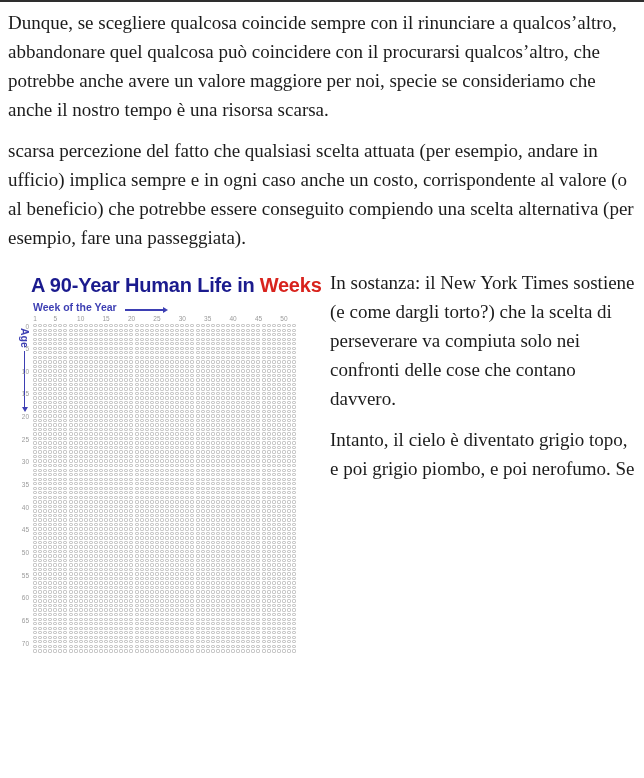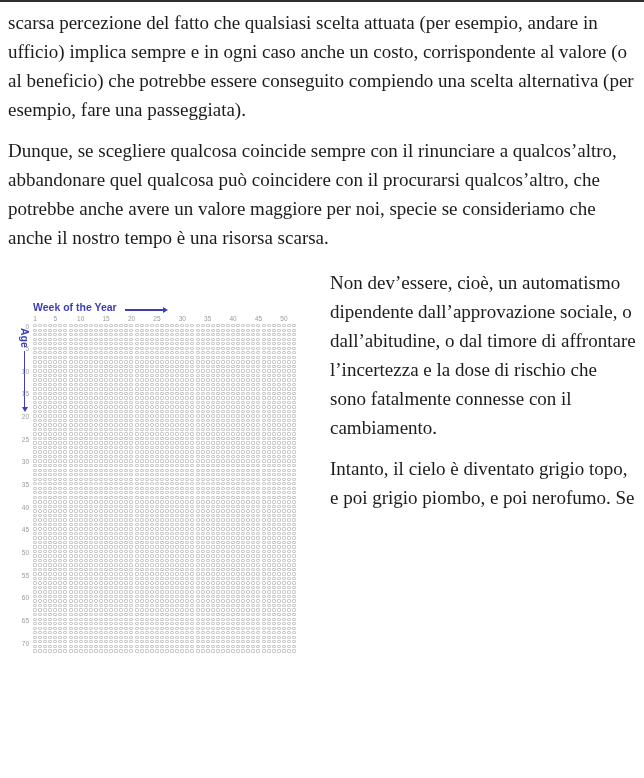--- a/index.html
+++ b/index.html
@@ -44,27 +44,30 @@
              vertical-align:top;}
   
   .aside{width:306px;padding-top:4px;}
 </style>
 </head>
 <body>
 
 <div class="top-rule"></div>
 
 <div class="content">
+  <p>Dunque, se scegliere qualcosa coincide sempre con il rinunciare a qualcos’altro, abbandonare quel qualcosa può coincidere con il procurarsi qualcos’altro, che potrebbe anche avere un valore maggiore per noi, specie se consideriamo che anche il nostro tempo è una risorsa scarsa.</p>
   <p>scarsa percezione del fatto che qualsiasi scelta attuata (per esempio, andare in ufficio) implica sempre e in ogni caso anche un costo, corrispondente al valore (o al beneficio) che potrebbe essere conseguito compiendo una scelta alternativa (per esempio, fare una passeggiata).</p>
-  <p>Dunque, se scegliere qualcosa coincide sempre con il rinunciare a qualcos’altro, abbandonare quel qualcosa può coincidere con il procurarsi qualcos’altro, che potrebbe anche avere un valore maggiore per noi, specie se consideriamo che anche il nostro tempo è una risorsa scarsa.</p>
 </div>
 
 <div class="bottom">
 
   <div class="fig">
+    <div class="fig-title">
+      <span class="t-main">A 90-Year Human Life in</span><span class="t-accent">Weeks</span>
+    </div>
 
     <div class="week-axis">
       <span>Week of the Year</span>
       <span class="harrow">
         <span class="hline"></span>
         <span class="hhead"></span>
       </span>
     </div>
 
     <div class="age-axis">
@@ -174,17 +177,17 @@
         <div class="week-row"><span class="week-cell"></span><span class="week-cell"></span><span class="week-cell"></span><span class="week-cell"></span><span class="week-cell"></span><span class="week-cell"></span><span class="week-cell"></span><span class="week-cell"></span><span class="week-cell"></span><span class="week-cell"></span><span class="week-cell"></span><span class="week-cell"></span><span class="week-cell"></span><span class="week-cell"></span><span class="week-cell"></span><span class="week-cell"></span><span class="week-cell"></span><span class="week-cell"></span><span class="week-cell"></span><span class="week-cell"></span><span class="week-cell"></span><span class="week-cell"></span><span class="week-cell"></span><span class="week-cell"></span><span class="week-cell"></span><span class="week-cell"></span><span class="week-cell"></span><span class="week-cell"></span><span class="week-cell"></span><span class="week-cell"></span><span class="week-cell"></span><span class="week-cell"></span><span class="week-cell"></span><span class="week-cell"></span><span class="week-cell"></span><span class="week-cell"></span><span class="week-cell"></span><span class="week-cell"></span><span class="week-cell"></span><span class="week-cell"></span><span class="week-cell"></span><span class="week-cell"></span><span class="week-cell"></span><span class="week-cell"></span><span class="week-cell"></span><span class="week-cell"></span><span class="week-cell"></span><span class="week-cell"></span><span class="week-cell"></span><span class="week-cell"></span><span class="week-cell"></span><span class="week-cell"></span></div>
         <div class="week-row"><span class="week-cell"></span><span class="week-cell"></span><span class="week-cell"></span><span class="week-cell"></span><span class="week-cell"></span><span class="week-cell"></span><span class="week-cell"></span><span class="week-cell"></span><span class="week-cell"></span><span class="week-cell"></span><span class="week-cell"></span><span class="week-cell"></span><span class="week-cell"></span><span class="week-cell"></span><span class="week-cell"></span><span class="week-cell"></span><span class="week-cell"></span><span class="week-cell"></span><span class="week-cell"></span><span class="week-cell"></span><span class="week-cell"></span><span class="week-cell"></span><span class="week-cell"></span><span class="week-cell"></span><span class="week-cell"></span><span class="week-cell"></span><span class="week-cell"></span><span class="week-cell"></span><span class="week-cell"></span><span class="week-cell"></span><span class="week-cell"></span><span class="week-cell"></span><span class="week-cell"></span><span class="week-cell"></span><span class="week-cell"></span><span class="week-cell"></span><span class="week-cell"></span><span class="week-cell"></span><span class="week-cell"></span><span class="week-cell"></span><span class="week-cell"></span><span class="week-cell"></span><span class="week-cell"></span><span class="week-cell"></span><span class="week-cell"></span><span class="week-cell"></span><span class="week-cell"></span><span class="week-cell"></span><span class="week-cell"></span><span class="week-cell"></span><span class="week-cell"></span><span class="week-cell"></span></div>
         <div class="week-row"><span class="week-cell"></span><span class="week-cell"></span><span class="week-cell"></span><span class="week-cell"></span><span class="week-cell"></span><span class="week-cell"></span><span class="week-cell"></span><span class="week-cell"></span><span class="week-cell"></span><span class="week-cell"></span><span class="week-cell"></span><span class="week-cell"></span><span class="week-cell"></span><span class="week-cell"></span><span class="week-cell"></span><span class="week-cell"></span><span class="week-cell"></span><span class="week-cell"></span><span class="week-cell"></span><span class="week-cell"></span><span class="week-cell"></span><span class="week-cell"></span><span class="week-cell"></span><span class="week-cell"></span><span class="week-cell"></span><span class="week-cell"></span><span class="week-cell"></span><span class="week-cell"></span><span class="week-cell"></span><span class="week-cell"></span><span class="week-cell"></span><span class="week-cell"></span><span class="week-cell"></span><span class="week-cell"></span><span class="week-cell"></span><span class="week-cell"></span><span class="week-cell"></span><span class="week-cell"></span><span class="week-cell"></span><span class="week-cell"></span><span class="week-cell"></span><span class="week-cell"></span><span class="week-cell"></span><span class="week-cell"></span><span class="week-cell"></span><span class="week-cell"></span><span class="week-cell"></span><span class="week-cell"></span><span class="week-cell"></span><span class="week-cell"></span><span class="week-cell"></span><span class="week-cell"></span></div>
         <div class="week-row"><span class="week-cell"></span><span class="week-cell"></span><span class="week-cell"></span><span class="week-cell"></span><span class="week-cell"></span><span class="week-cell"></span><span class="week-cell"></span><span class="week-cell"></span><span class="week-cell"></span><span class="week-cell"></span><span class="week-cell"></span><span class="week-cell"></span><span class="week-cell"></span><span class="week-cell"></span><span class="week-cell"></span><span class="week-cell"></span><span class="week-cell"></span><span class="week-cell"></span><span class="week-cell"></span><span class="week-cell"></span><span class="week-cell"></span><span class="week-cell"></span><span class="week-cell"></span><span class="week-cell"></span><span class="week-cell"></span><span class="week-cell"></span><span class="week-cell"></span><span class="week-cell"></span><span class="week-cell"></span><span class="week-cell"></span><span class="week-cell"></span><span class="week-cell"></span><span class="week-cell"></span><span class="week-cell"></span><span class="week-cell"></span><span class="week-cell"></span><span class="week-cell"></span><span class="week-cell"></span><span class="week-cell"></span><span class="week-cell"></span><span class="week-cell"></span><span class="week-cell"></span><span class="week-cell"></span><span class="week-cell"></span><span class="week-cell"></span><span class="week-cell"></span><span class="week-cell"></span><span class="week-cell"></span><span class="week-cell"></span><span class="week-cell"></span><span class="week-cell"></span><span class="week-cell"></span></div>
         <div class="week-row"><span class="week-cell"></span><span class="week-cell"></span><span class="week-cell"></span><span class="week-cell"></span><span class="week-cell"></span><span class="week-cell"></span><span class="week-cell"></span><span class="week-cell"></span><span class="week-cell"></span><span class="week-cell"></span><span class="week-cell"></span><span class="week-cell"></span><span class="week-cell"></span><span class="week-cell"></span><span class="week-cell"></span><span class="week-cell"></span><span class="week-cell"></span><span class="week-cell"></span><span class="week-cell"></span><span class="week-cell"></span><span class="week-cell"></span><span class="week-cell"></span><span class="week-cell"></span><span class="week-cell"></span><span class="week-cell"></span><span class="week-cell"></span><span class="week-cell"></span><span class="week-cell"></span><span class="week-cell"></span><span class="week-cell"></span><span class="week-cell"></span><span class="week-cell"></span><span class="week-cell"></span><span class="week-cell"></span><span class="week-cell"></span><span class="week-cell"></span><span class="week-cell"></span><span class="week-cell"></span><span class="week-cell"></span><span class="week-cell"></span><span class="week-cell"></span><span class="week-cell"></span><span class="week-cell"></span><span class="week-cell"></span><span class="week-cell"></span><span class="week-cell"></span><span class="week-cell"></span><span class="week-cell"></span><span class="week-cell"></span><span class="week-cell"></span><span class="week-cell"></span><span class="week-cell"></span></div>
         <div class="week-row"><span class="week-cell"></span><span class="week-cell"></span><span class="week-cell"></span><span class="week-cell"></span><span class="week-cell"></span><span class="week-cell"></span><span class="week-cell"></span><span class="week-cell"></span><span class="week-cell"></span><span class="week-cell"></span><span class="week-cell"></span><span class="week-cell"></span><span class="week-cell"></span><span class="week-cell"></span><span class="week-cell"></span><span class="week-cell"></span><span class="week-cell"></span><span class="week-cell"></span><span class="week-cell"></span><span class="week-cell"></span><span class="week-cell"></span><span class="week-cell"></span><span class="week-cell"></span><span class="week-cell"></span><span class="week-cell"></span><span class="week-cell"></span><span class="week-cell"></span><span class="week-cell"></span><span class="week-cell"></span><span class="week-cell"></span><span class="week-cell"></span><span class="week-cell"></span><span class="week-cell"></span><span class="week-cell"></span><span class="week-cell"></span><span class="week-cell"></span><span class="week-cell"></span><span class="week-cell"></span><span class="week-cell"></span><span class="week-cell"></span><span class="week-cell"></span><span class="week-cell"></span><span class="week-cell"></span><span class="week-cell"></span><span class="week-cell"></span><span class="week-cell"></span><span class="week-cell"></span><span class="week-cell"></span><span class="week-cell"></span><span class="week-cell"></span><span class="week-cell"></span><span class="week-cell"></span></div>
       </div>
   </div>
 
   <div class="aside">
-    <p>Non dev’essere, cioè, un automatismo dipendente dall’approvazione sociale, o dall’abitudine, o dal timore di affrontare l’incertezza e la dose di rischio che sono fatalmente connesse con il cambiamento.</p>
+    <p>In sostanza: il New York Times sostiene (e come dargli torto?) che la scelta di perseverare va compiuta solo nei confronti delle cose che contano davvero.</p>
     <p>Intanto, il cielo è diventato grigio topo, e poi grigio piombo, e poi nerofumo. Se</p>
   </div>
 
 </div>
 
 </body></html>

